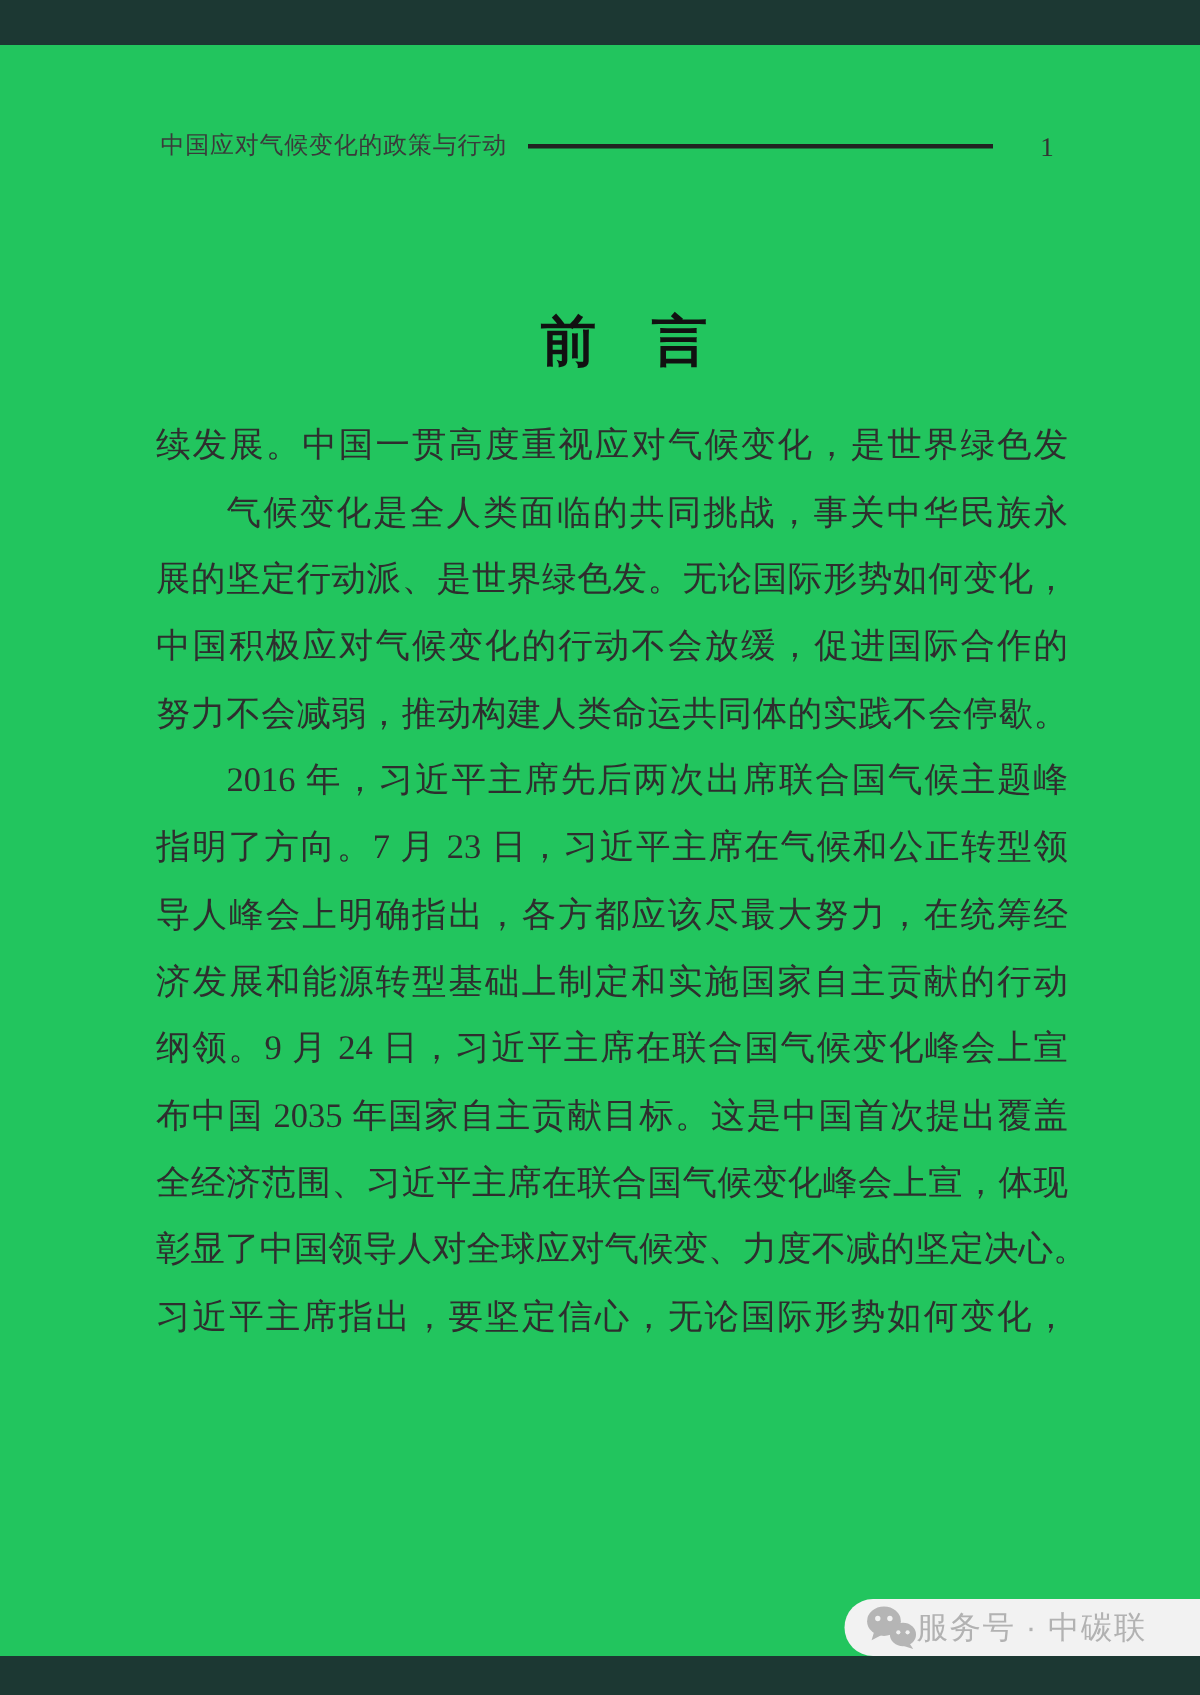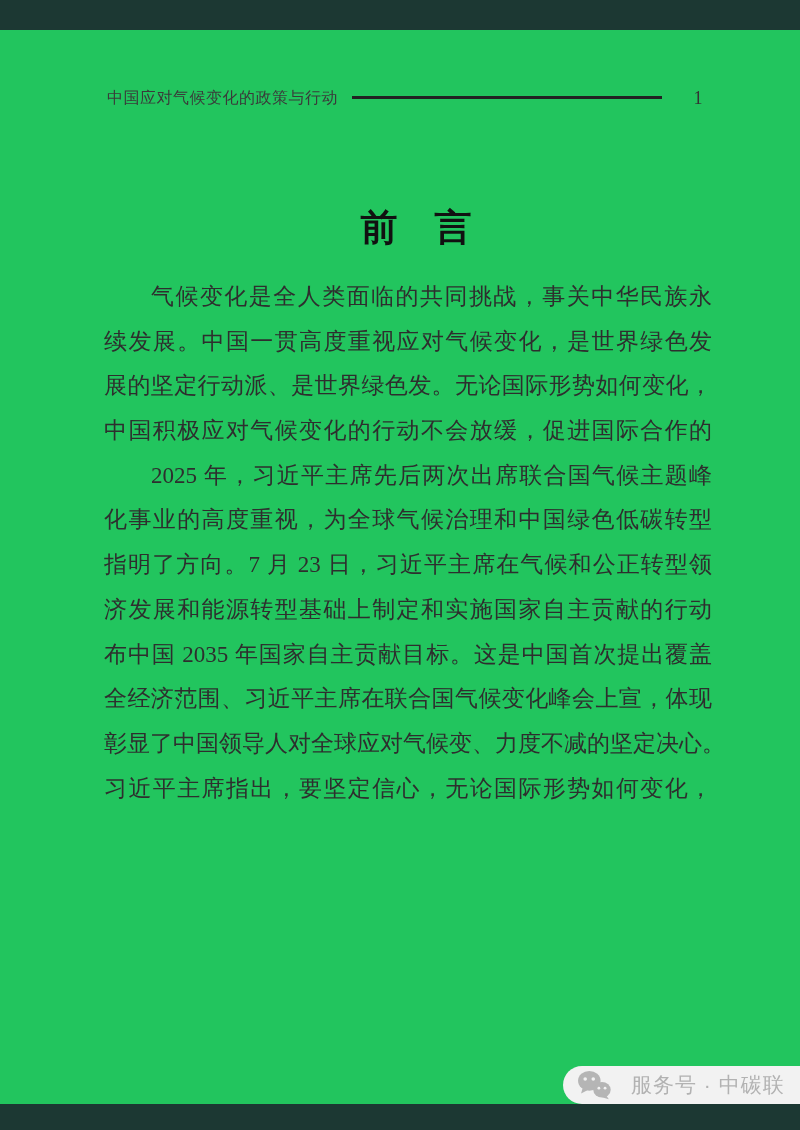--- a/index.html
+++ b/index.html
@@ -55,45 +55,47 @@
 
   
   .watermark{
     position:absolute;left:563px;top:1066px;width:237px;height:38px;
     background:#f2f2f2;border-radius:19px 0 0 19px;
     display:flex;align-items:center;
   }
   .wm-icon{margin-left:14px;flex:0 0 auto;display:block;}
   .wm-label{
     font-family:"Liberation Sans","DejaVu Sans",sans-serif;
-    font-size:21px;color:#b2b2b2;margin-left:20px;letter-spacing:1px;white-space:nowrap;
+    font-size:21px;color:#b2b2b2;margin-left:0;letter-spacing:1px;white-space:nowrap;
   }
 </style>
 </head>
 <body>
 
 <div class="page">
 
   <div class="bar top"></div>
 
   <span class="header-title">中国应对气候变化的政策与行动</span>
   <div class="header-rule"></div>
   <span class="page-number">1</span>
 
   <h1 class="doc-title">前　言</h1>
 
   <div class="body-text">
+    <div class="line">续发展。中国一贯高度重视应对气候变化，是世界绿色发</div>
     <div class="line indent">气候变化是全人类面临的共同挑战，事关中华民族永</div>
-    <div class="line">续发展。中国一贯高度重视应对气候变化，是世界绿色发</div>
     <div class="line">展的坚定行动派、是世界绿色发。无论国际形势如何变化，</div>
     <div class="line">中国积极应对气候变化的行动不会放缓，促进国际合作的</div>
-    <div class="line indent">2025 年，习近平主席先后两次出席联合国气候主题峰</div>
-    <div class="line">化事业的高度重视，为全球气候治理和中国绿色低碳转型</div>
+    <div class="line">努力不会减弱，推动构建人类命运共同体的实践不会停歇。</div>
+    <div class="line indent">2016 年，习近平主席先后两次出席联合国气候主题峰</div>
     <div class="line">指明了方向。7 月 23 日，习近平主席在气候和公正转型领</div>
+    <div class="line">导人峰会上明确指出，各方都应该尽最大努力，在统筹经</div>
     <div class="line">济发展和能源转型基础上制定和实施国家自主贡献的行动</div>
+    <div class="line">纲领。9 月 24 日，习近平主席在联合国气候变化峰会上宣</div>
     <div class="line">布中国 2035 年国家自主贡献目标。这是中国首次提出覆盖</div>
     <div class="line">全经济范围、习近平主席在联合国气候变化峰会上宣，体现</div>
     <div class="line">彰显了中国领导人对全球应对气候变、力度不减的坚定决心。</div>
     <div class="line">习近平主席指出，要坚定信心，无论国际形势如何变化，</div>
   </div>
 
   <div class="watermark">
     <svg class="wm-icon" width="34" height="30" viewBox="0 0 36 32">
       <g fill="#b5b5b5">
         <ellipse cx="13" cy="11.5" rx="12" ry="10.5"></ellipse>

